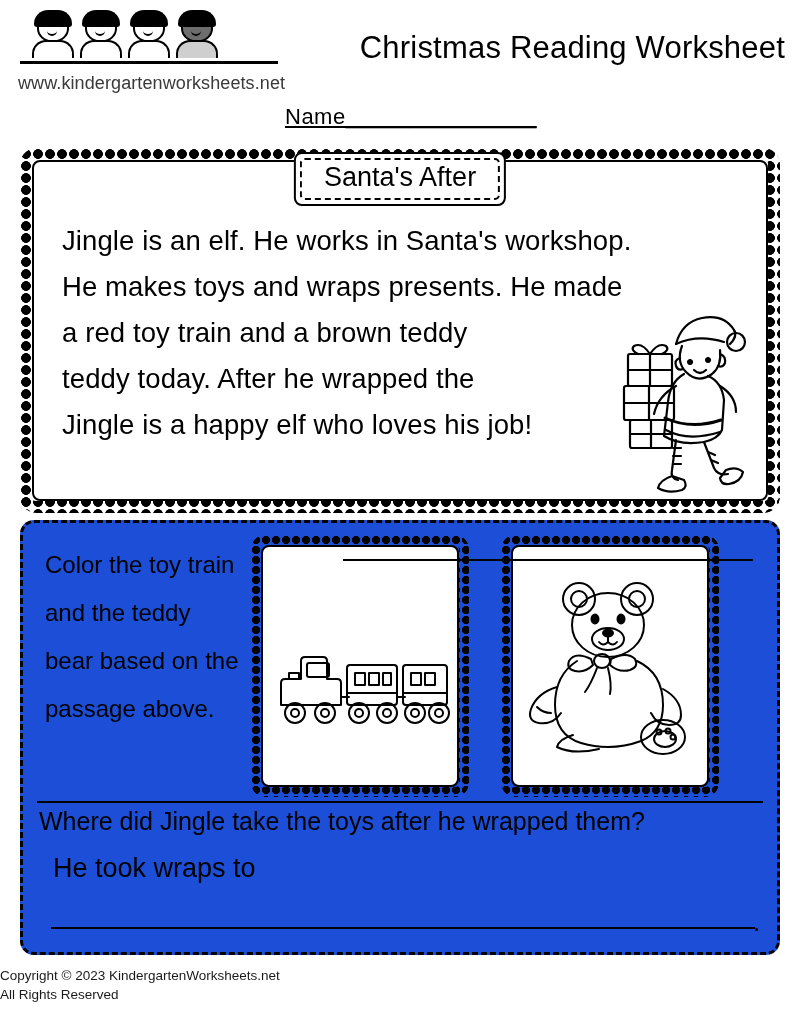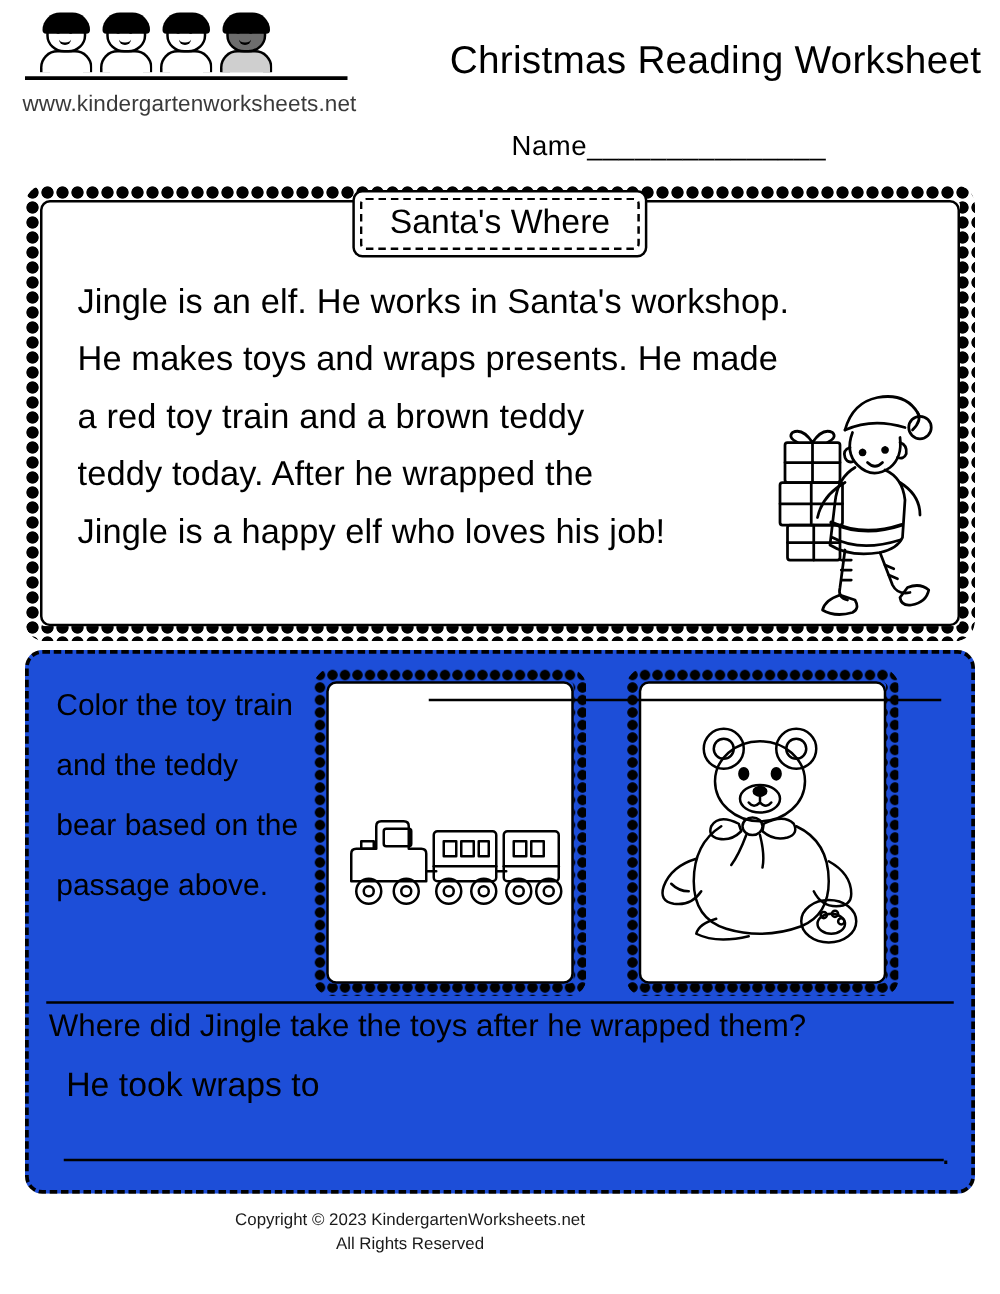--- a/index.html
+++ b/index.html
@@ -131,23 +131,24 @@
     font-family: "Liberation Sans", sans-serif;
     font-size: 31px;
     letter-spacing: 0.2px;
     color: #000;
   }
   .name-line {
     position: absolute;
     left: 285px;
     top: 104px;
     width: 500px;
-    text-align: center;
+    text-align: left;
     font-size: 22px;
     letter-spacing: 0.5px;
+    text-decoration: underline;
   }
 
   
   .passage-box {
     position: absolute;
     left: 20px;
     top: 148px;
     width: 760px;
     height: 365px;
     box-sizing: border-box;
@@ -313,21 +314,21 @@
     top: 384px;
     font-size: 26px;
   }
 
   
   .footer {
     position: absolute;
     left: 0;
     top: 966px;
     width: 656px;
-    text-align: center;
+    text-align: left;
     font-size: 13.5px;
     color: #1a1a1a;
     line-height: 19px;
   }
 </style>
 </head>
 <body>
 
 <div class="header">
 
@@ -372,21 +373,21 @@
 
   <div class="worksheet-title">Christmas Reading Worksheet</div>
   <div class="name-line">Name_______________</div>
 </div>
 
 <div class="passage-box">
   <div class="scallop-outer"></div>
   <div class="scallop-inner"></div>
 
   <div class="tab-title">
-    <div class="tab-title-inner">Santa's Where</div>
+    <div class="tab-title-inner">Santa's After</div>
   </div>
 
   <div class="passage-text">
     <p>Jingle is an elf.  He works in Santa's workshop.</p>
     <p>He makes toys and wraps presents. He made</p>
     <p>a red toy train and a brown teddy</p>
     <p>teddy today. After he wrapped the</p>
     <p>Jingle is a happy elf who loves his job!</p>
   </div>
 

